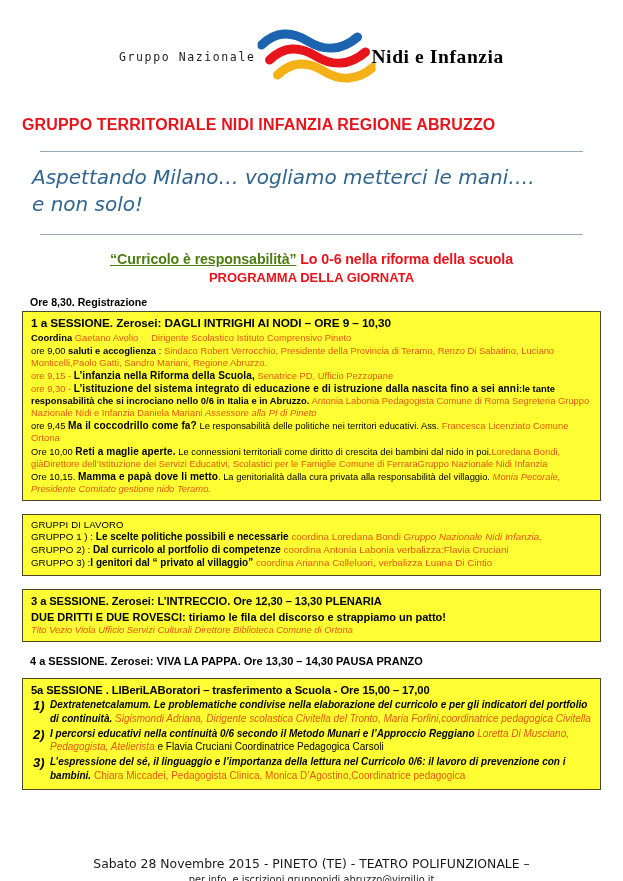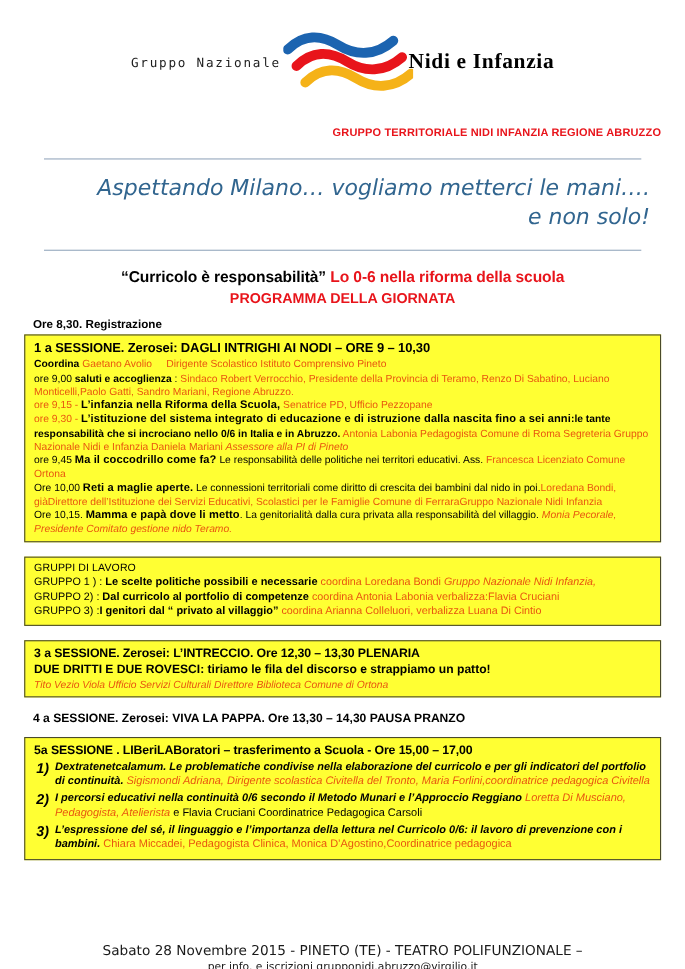--- a/index.html
+++ b/index.html
@@ -58,54 +58,54 @@
     font-weight: bold;
     letter-spacing: 0.6px;
     color: #000000;
     white-space: nowrap;
     margin-left: -6px;
     padding-bottom: 2px;
   }
 
   
   .territorial-title {
-    text-align: right;
+    text-align: left;
     color: #e8141b;
     font-weight: bold;
-    font-size: 10px;
+    font-size: 16px;
     letter-spacing: 0.15px;
     margin-top: 2px;
   }
 
   .rule {
     border: none;
     border-top: 1px solid #95a8bd;
     margin: 17px 18px 0 18px;
   }
   .rule.bottom { margin-top: 11px; }
 
   .slogan {
-    text-align: right;
+    text-align: left;
     font-family: "DejaVu Sans", sans-serif;
     font-style: italic;
     font-size: 20px;
     color: #31658f;
     line-height: 1.33;
     padding: 12px 10px 6px 10px;
     font-weight: 400;
   }
 
   .curricolo {
     text-align: center;
     font-size: 14.2px;
     font-weight: bold;
     margin-top: 16px;
     letter-spacing: -0.1px;
   }
-  .curricolo .blue { color: #000000; }
+  .curricolo .blue { color: #4d7c0f; text-decoration: underline; }
   .curricolo .red  { color: #e8141b; }
   .programma {
     text-align: center;
     font-size: 13px;
     font-weight: bold;
     color: #e8141b;
     margin-top: 3px;
   }
 
   .ore-registrazione {

